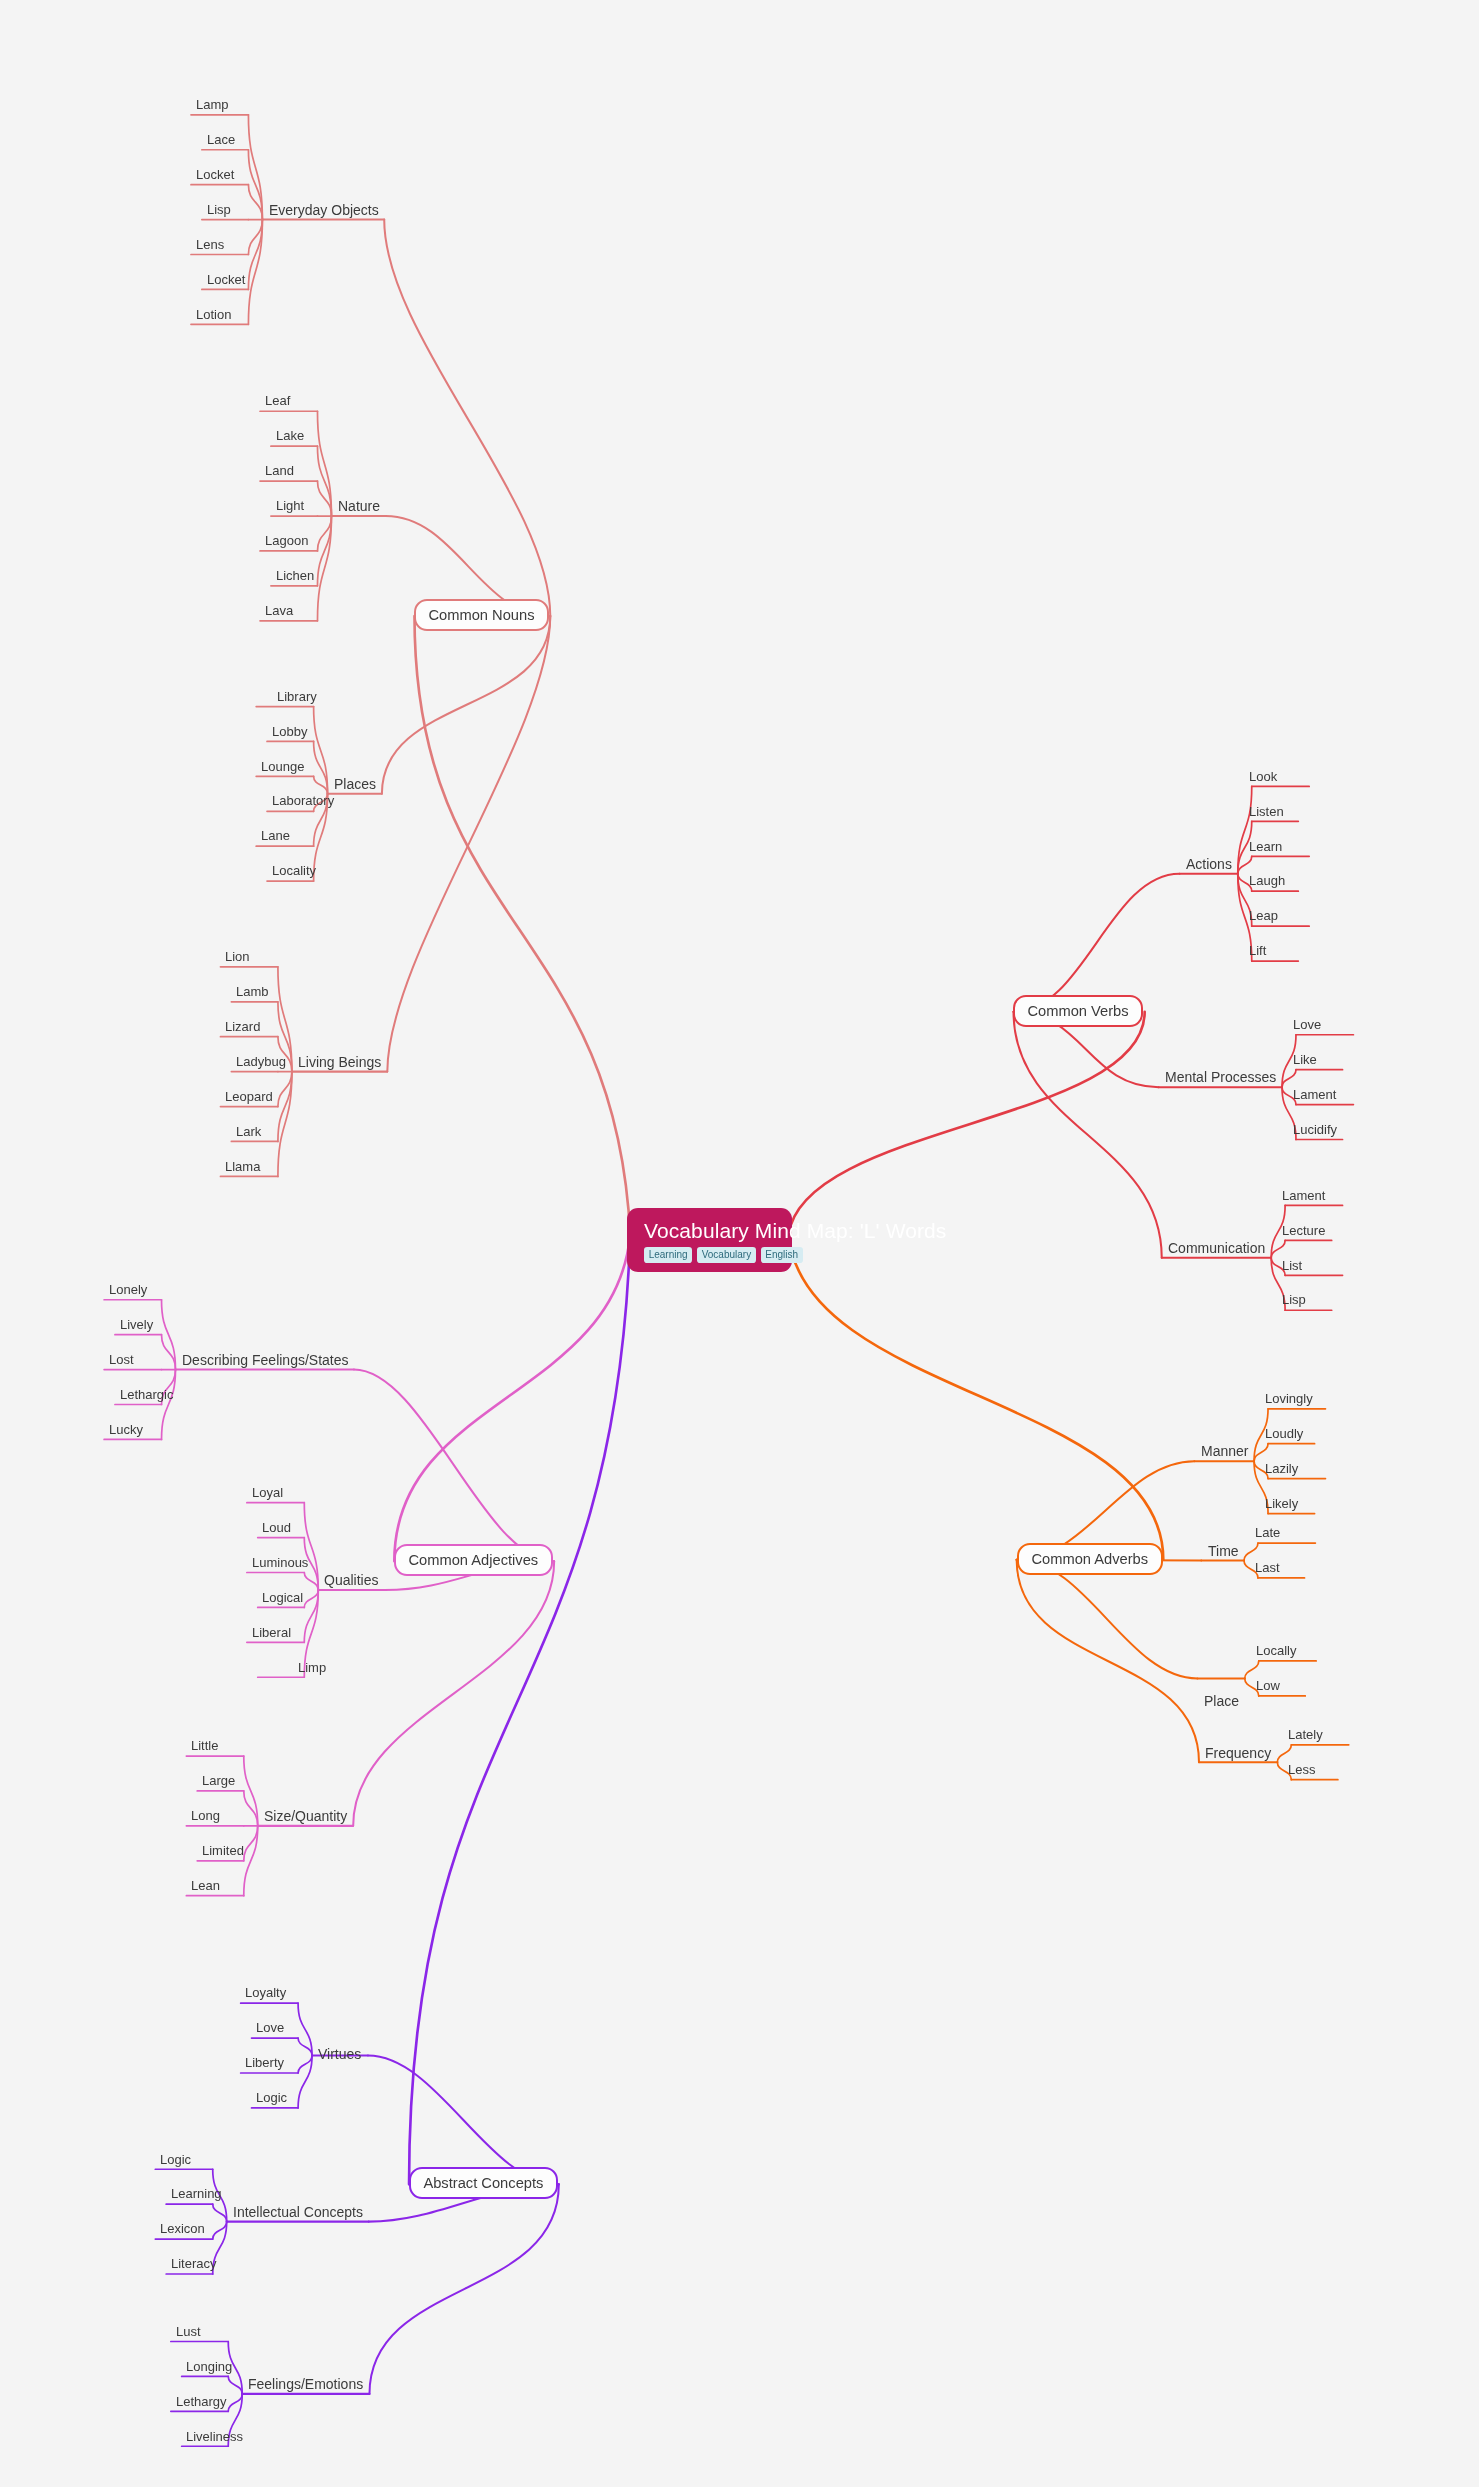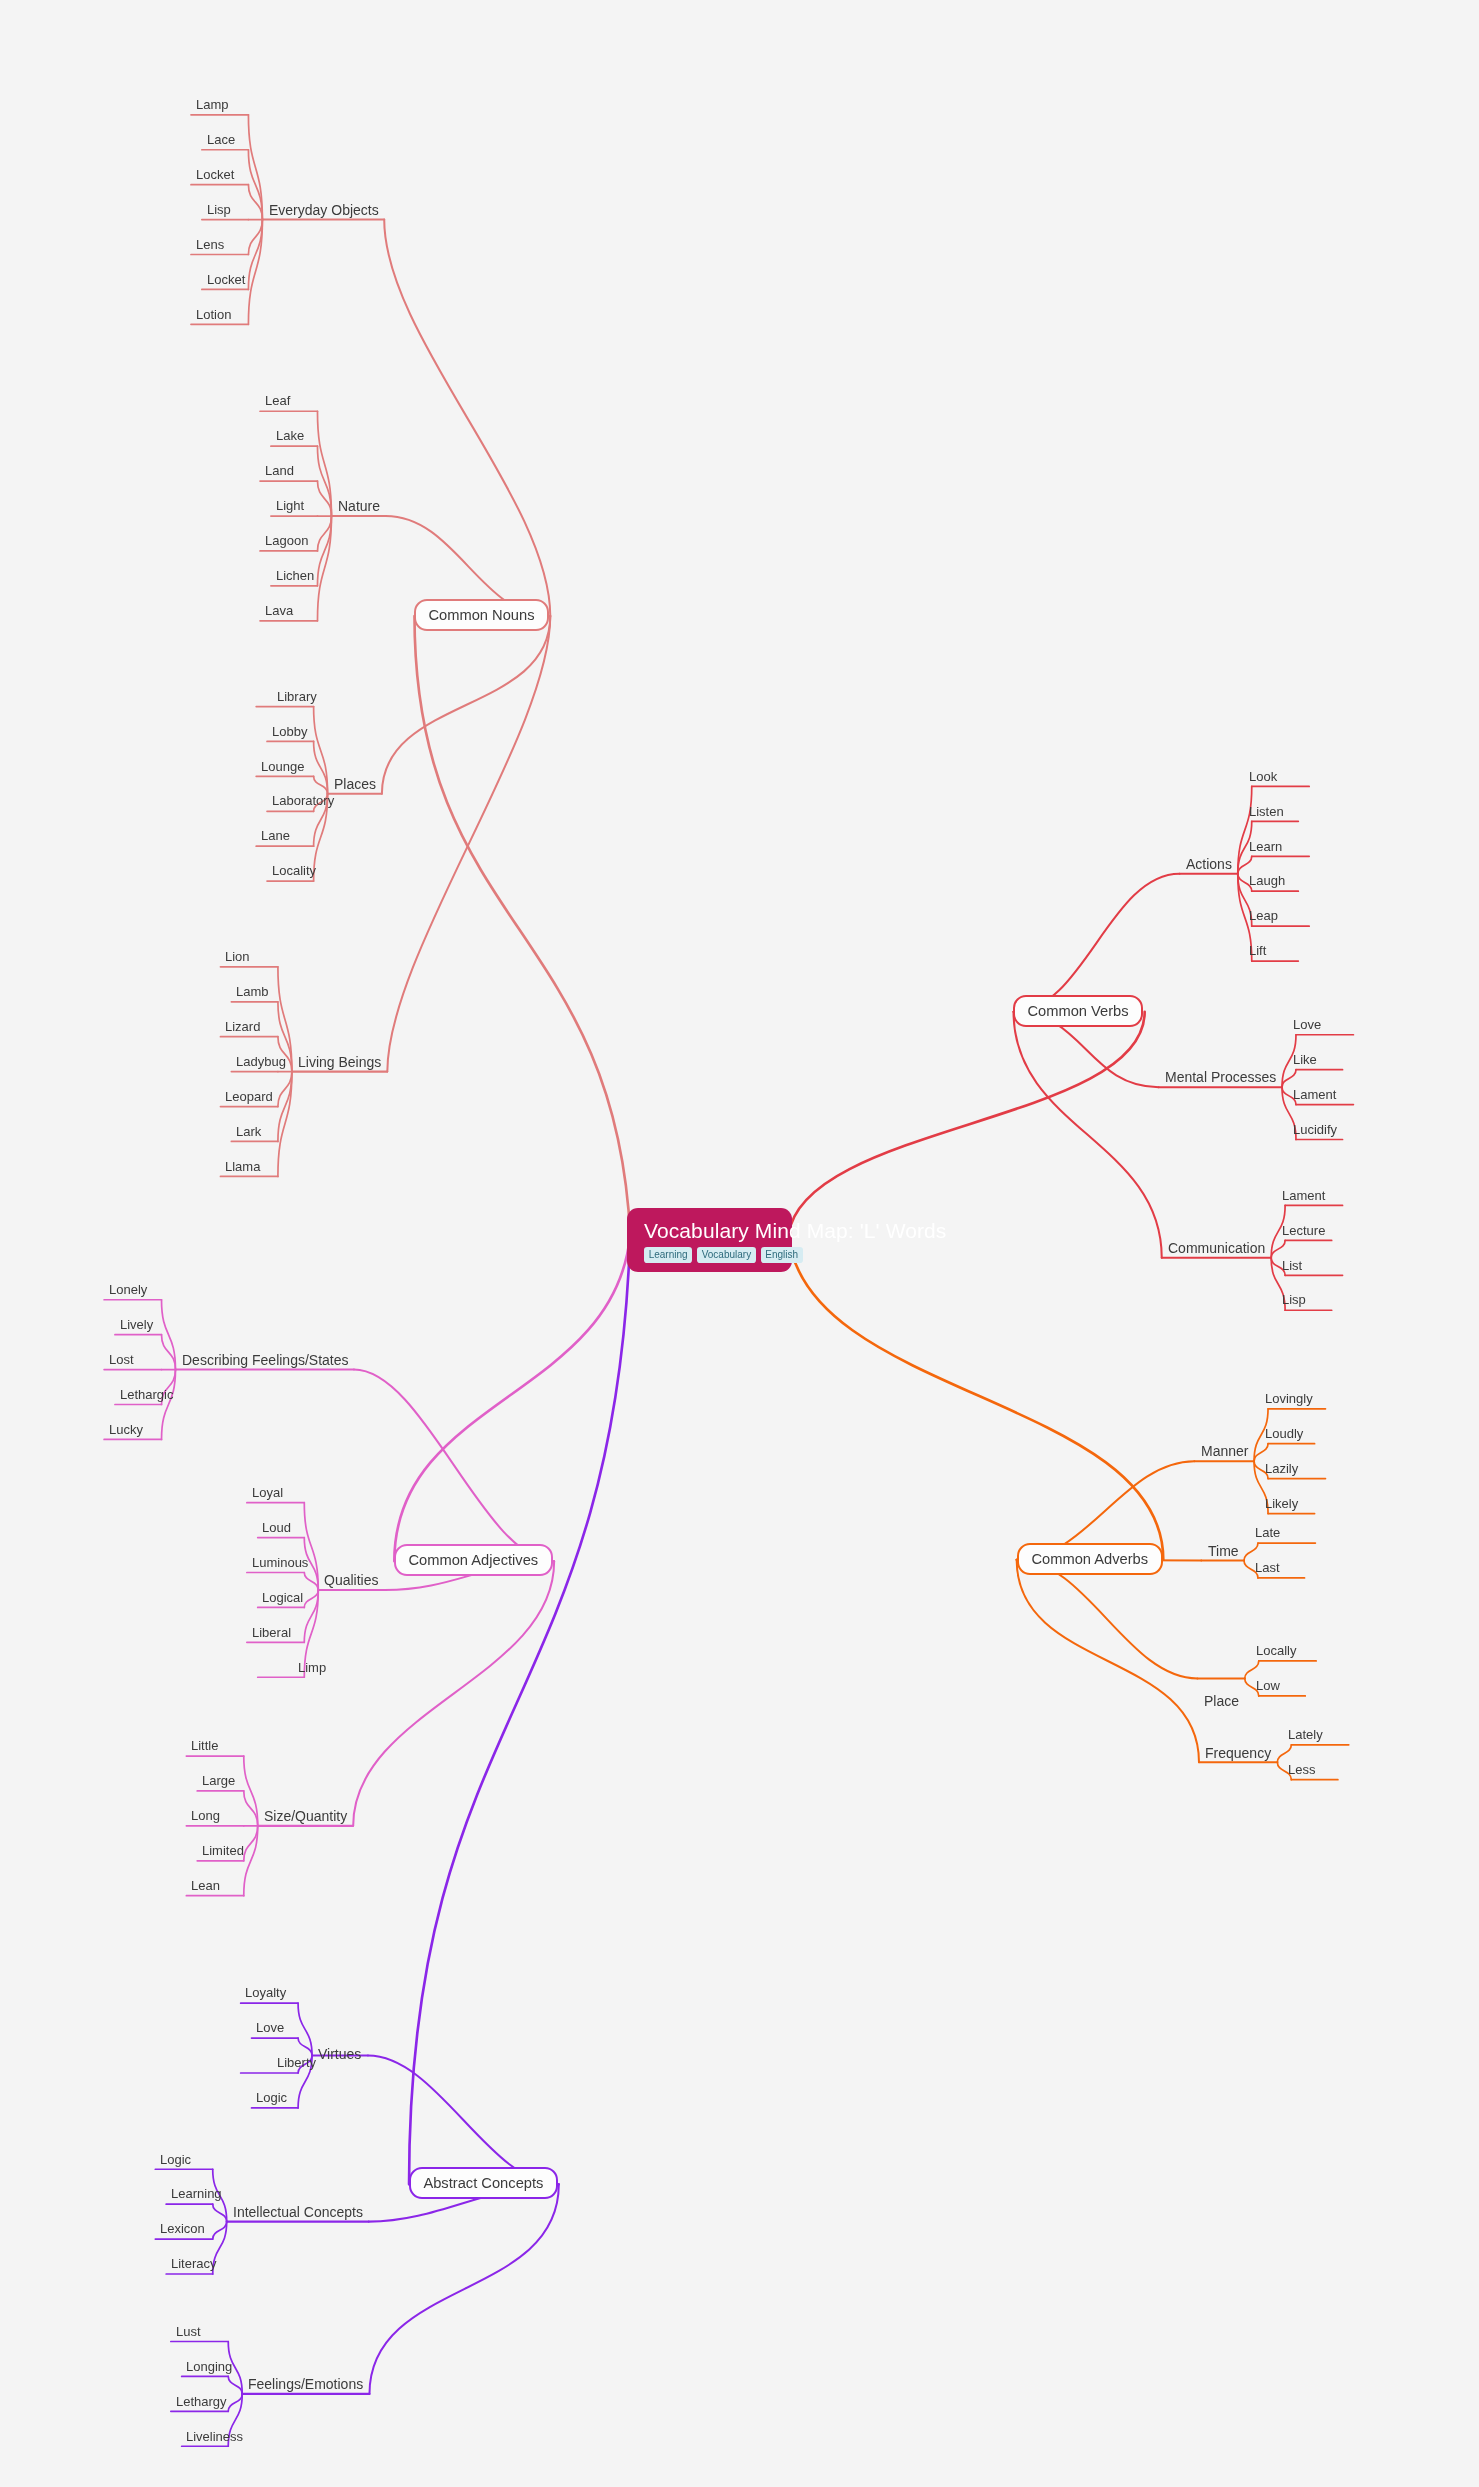--- a/index.html
+++ b/index.html
@@ -363,21 +363,21 @@
       <div class="node cat-node" style="left: 264px; top: 1808px;"><span>Size/Quantity</span></div>
       <div class="node leaf-node" style="left: 191px; top: 1738px; transform: translateX(0px);"><span>Little</span></div>
       <div class="node leaf-node" style="left: 202px; top: 1773px; transform: translateX(0px);"><span>Large</span></div>
       <div class="node leaf-node" style="left: 191px; top: 1808px; transform: translateX(0px);"><span>Long</span></div>
       <div class="node leaf-node" style="left: 202px; top: 1843px; transform: translateX(0px);"><span>Limited</span></div>
       <div class="node leaf-node" style="left: 191px; top: 1878px; transform: translateX(0px);"><span>Lean</span></div>
       <div class="node branch-node branch-abstract" style="left: 409px; top: 2167px; border-color: rgb(139, 38, 232);"><span>Abstract Concepts</span></div>
       <div class="node cat-node" style="left: 318px; top: 1998px; margin-top: 48px;"><span>Virtues</span></div>
       <div class="node leaf-node" style="left: 245px; top: 1985px; transform: translateX(0px);"><span>Loyalty</span></div>
       <div class="node leaf-node" style="left: 256px; top: 2020px; transform: translateX(0px);"><span>Love</span></div>
-      <div class="node leaf-node" style="left: 245px; top: 2055px; transform: translateX(0px); margin-left: 32px;"><span>Liberty</span></div>
+      <div class="node leaf-node" style="left: 245px; top: 2055px; transform: translateX(0px);"><span>Liberty</span></div>
       <div class="node leaf-node" style="left: 256px; top: 2090px; transform: translateX(0px);"><span>Logic</span></div>
       <div class="node cat-node" style="left: 233px; top: 2204px;"><span>Intellectual Concepts</span></div>
       <div class="node leaf-node" style="left: 160px; top: 2152px; transform: translateX(0px);"><span>Logic</span></div>
       <div class="node leaf-node" style="left: 171px; top: 2186px; transform: translateX(0px);"><span>Learning</span></div>
       <div class="node leaf-node" style="left: 160px; top: 2221px; transform: translateX(0px);"><span>Lexicon</span></div>
       <div class="node leaf-node" style="left: 171px; top: 2256px; transform: translateX(0px);"><span>Literacy</span></div>
       <div class="node cat-node" style="left: 248px; top: 2376px;"><span>Feelings/Emotions</span></div>
       <div class="node leaf-node" style="left: 176px; top: 2324px; transform: translateX(0px);"><span>Lust</span></div>
       <div class="node leaf-node" style="left: 186px; top: 2359px; transform: translateX(0px);"><span>Longing</span></div>
       <div class="node leaf-node" style="left: 176px; top: 2394px; transform: translateX(0px);"><span>Lethargy</span></div>

